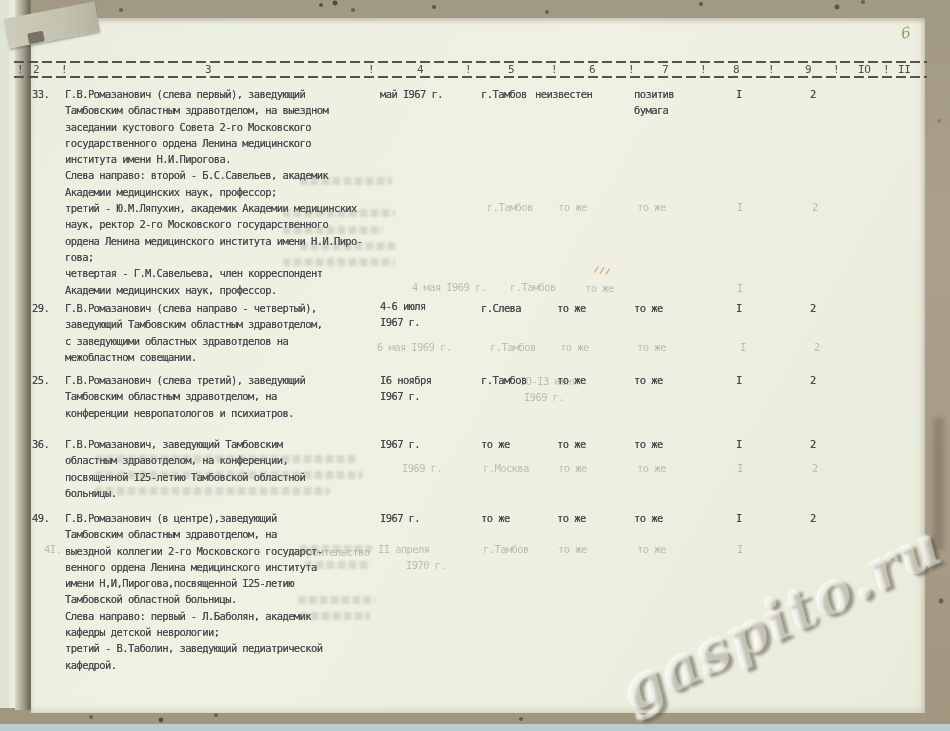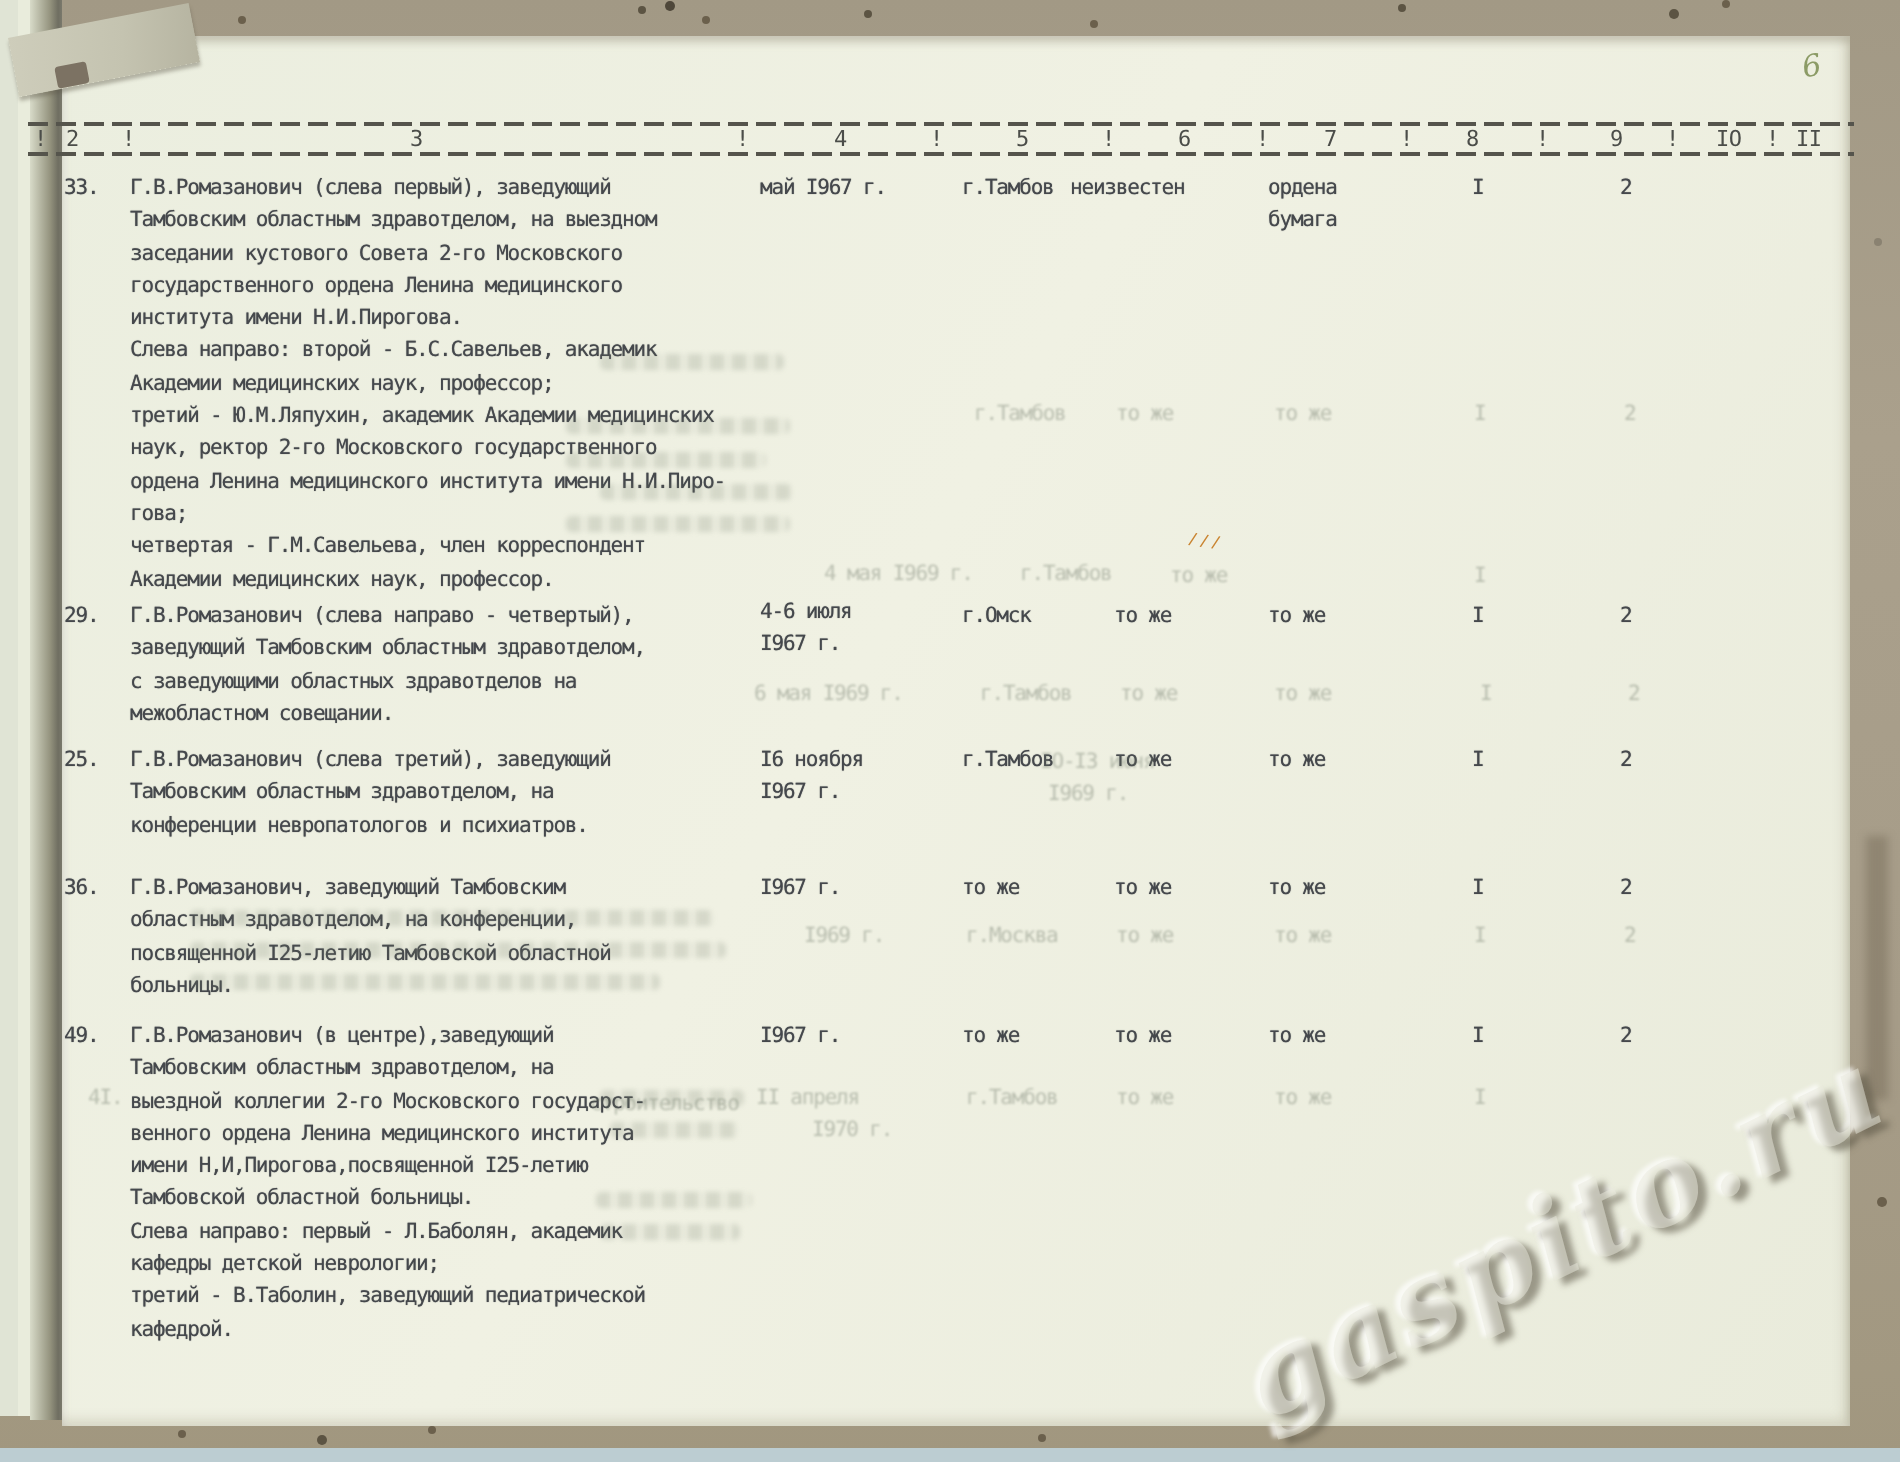--- a/index.html
+++ b/index.html
@@ -106,35 +106,35 @@
 Академии медицинских наук, профессор;
 третий - Ю.М.Ляпухин, академик Академии медицинских
 наук, ректор 2-го Московского государственного
 ордена Ленина медицинского института имени Н.И.Пиро-
 гова;
 четвертая - Г.М.Савельева, член корреспондент
 Академии медицинских наук, профессор.</div>
     <div class="cell" style="left:380px;top:86px">май I967 г.</div>
     <div class="cell" style="left:481px;top:86px">г.Тамбов</div>
     <div class="cell" style="left:535px;top:86px">неизвестен</div>
-    <div class="cell" style="left:634px;top:86px">ордена
+    <div class="cell" style="left:634px;top:86px">позитив
 бумага</div>
     <div class="cell" style="left:736px;top:86px">I</div>
     <div class="cell" style="left:810px;top:86px">2</div>
   </div>
 
   <div>
     <div class="cell" style="left:32px;top:300px">29.</div>
     <div class="cell" style="left:65px;top:300px;width:330px">Г.В.Ромазанович (слева направо - четвертый),
 заведующий Тамбовским областным здравотделом,
 с заведующими областных здравотделов на
 межобластном совещании.</div>
     <div class="cell" style="left:380px;top:298px">4-6 июля
 I967 г.</div>
-    <div class="cell" style="left:481px;top:300px">г.Омск</div>
+    <div class="cell" style="left:481px;top:300px">г.Слева</div>
     <div class="cell" style="left:557px;top:300px">то же</div>
     <div class="cell" style="left:634px;top:300px">то же</div>
     <div class="cell" style="left:736px;top:300px">I</div>
     <div class="cell" style="left:810px;top:300px">2</div>
   </div>
 
   <div>
     <div class="cell" style="left:32px;top:372px">25.</div>
     <div class="cell" style="left:65px;top:372px;width:330px">Г.В.Ромазанович (слева третий), заведующий
 Тамбовским областным здравотделом, на

